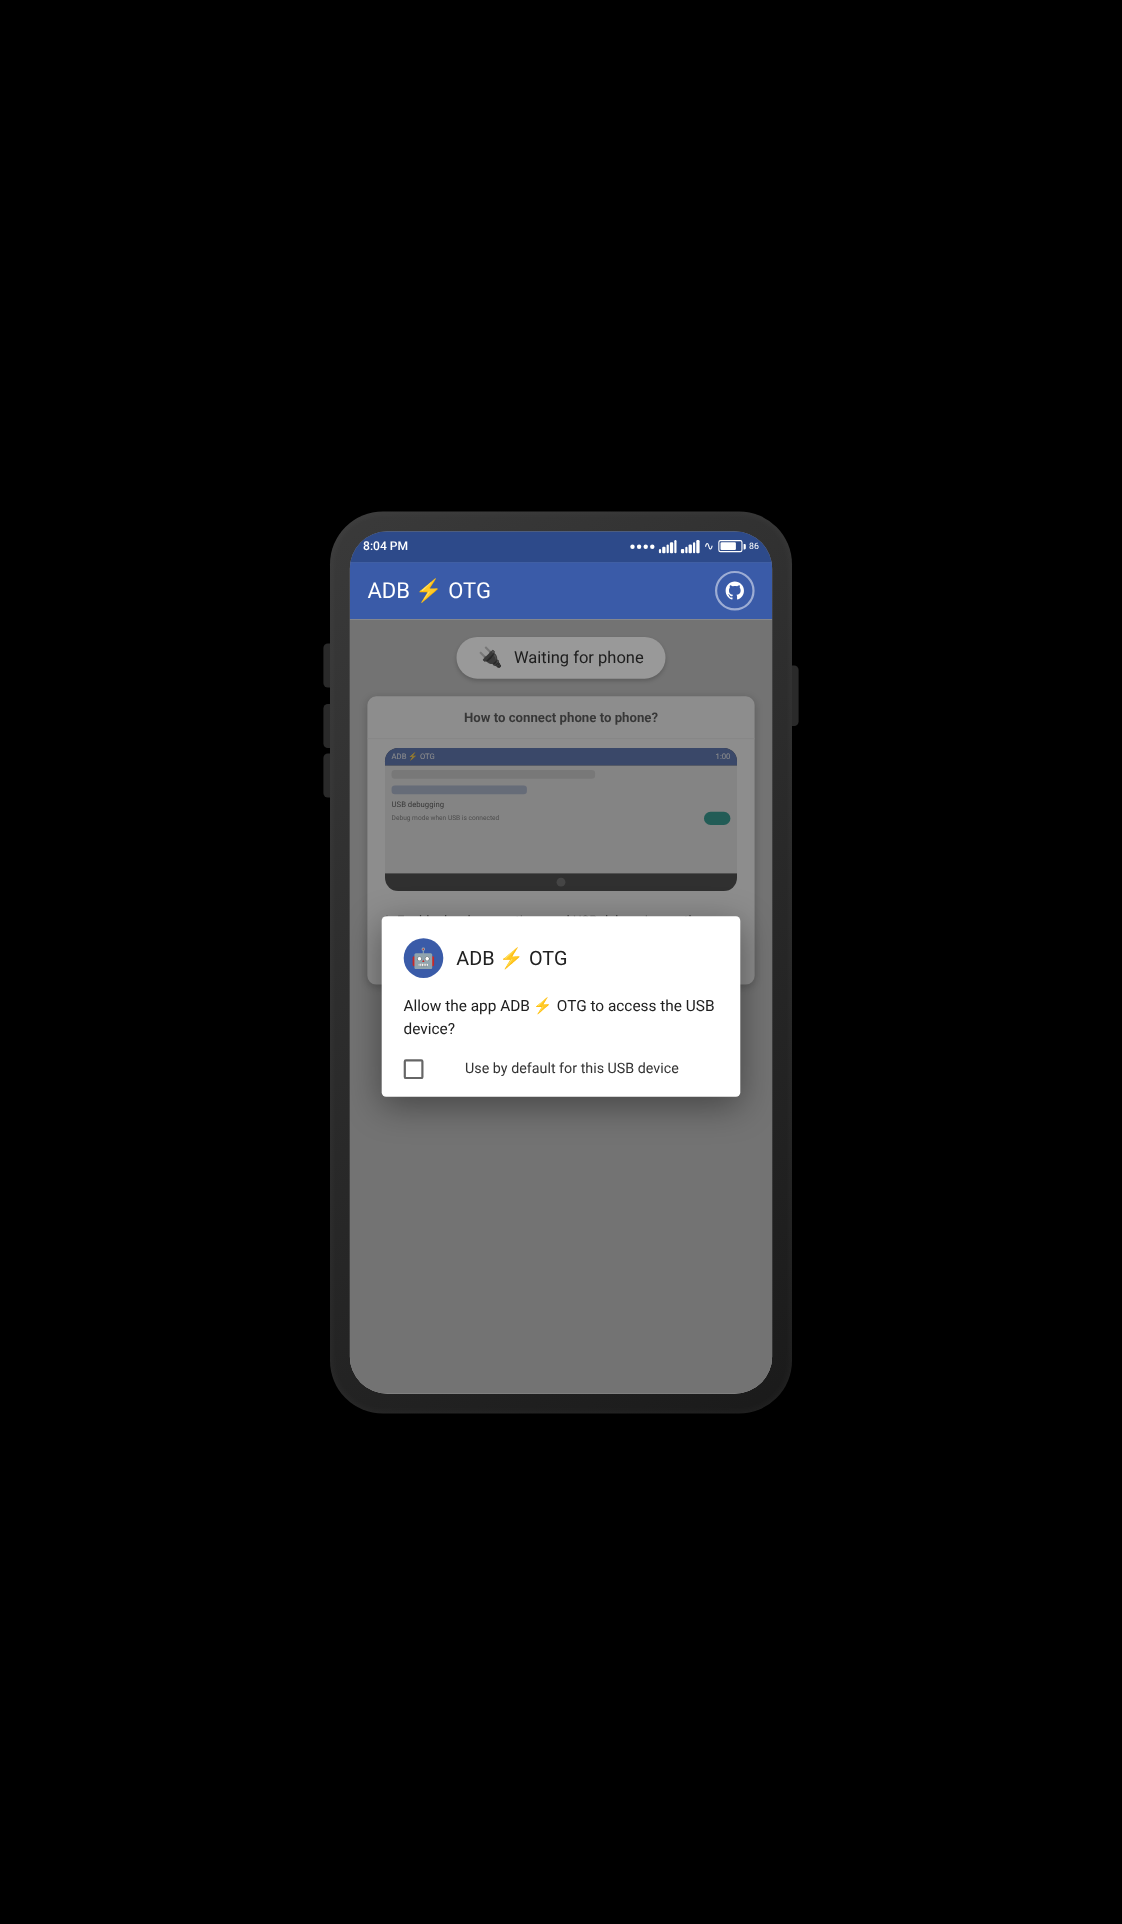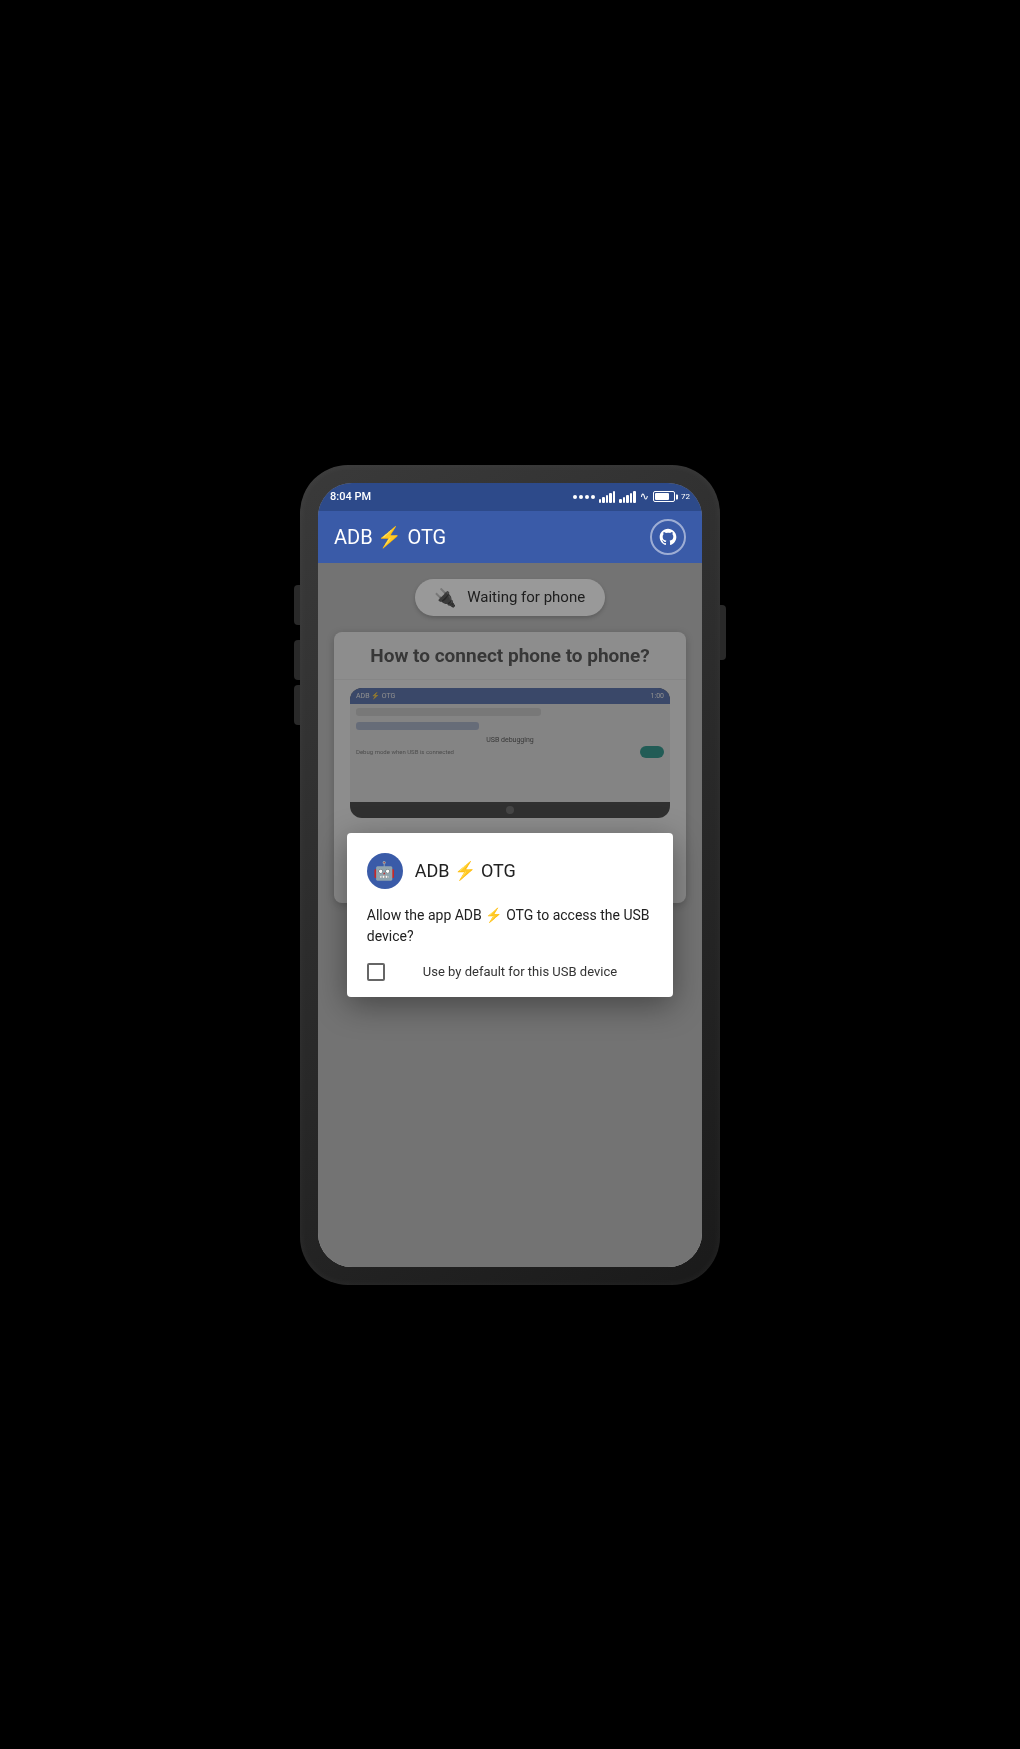--- a/index.html
+++ b/index.html
@@ -202,21 +202,21 @@
     .how-to-card {
       background: #fff;
       border-radius: 8px;
       width: 100%;
       overflow: hidden;
       box-shadow: 0 2px 8px rgba(0,0,0,0.3);
       opacity: 0.7;
     }
     .how-to-title {
       text-align: center;
-      font-size: 19px;
+      font-size: 12px;
       font-weight: bold;
       color: #333;
       padding: 12px;
       border-bottom: 1px solid #eee;
     }
     .phone-demo {
       background: #222;
       margin: 8px 16px;
       border-radius: 12px;
       height: 130px;
@@ -263,21 +263,20 @@
     .demo-toggle {
       width: 24px;
       height: 12px;
       background: #00897b;
       border-radius: 6px;
       margin-left: auto;
     }
     .demo-label {
       font-size: 7px;
       color: #333;
-      text-align: center;
     }
     .demo-sublabel {
       font-size: 6px;
       color: #666;
     }
     .phone-demo-dot {
       width: 8px;
       height: 8px;
       background: #555;
       border-radius: 50%;
@@ -426,21 +425,21 @@
           <span style="height:4px"></span>
           <span style="height:6px"></span>
           <span style="height:8px"></span>
           <span style="height:10px"></span>
           <span style="height:12px"></span>
         </div>
         <span class="wifi-icon">∿</span>
         <div class="battery-box">
           <div class="battery-fill"></div>
         </div>
-        <span class="battery-label">72</span>
+        <span class="battery-label">86</span>
       </div>
     </div>
 
     <div class="app-bar">
       <span class="app-title">
         <span>ADB <span class="lightning">⚡</span> OTG</span>
       </span>
       <div class="github-btn">
         <svg width="20" height="20" viewBox="0 0 24 24" fill="white">
           <path d="M12 2C6.477 2 2 6.477 2 12c0 4.418 2.865 8.166 6.839 9.489.5.092.682-.217.682-.482 0-.237-.008-.866-.013-1.7-2.782.604-3.369-1.341-3.369-1.341-.454-1.155-1.11-1.462-1.11-1.462-.908-.62.069-.608.069-.608 1.003.07 1.531 1.03 1.531 1.03.892 1.529 2.341 1.087 2.91.832.092-.647.35-1.088.636-1.338-2.22-.253-4.555-1.11-4.555-4.943 0-1.091.39-1.984 1.029-2.683-.103-.253-.446-1.27.098-2.647 0 0 .84-.269 2.75 1.025A9.578 9.578 0 0 1 12 6.836c.85.004 1.705.115 2.504.337 1.909-1.294 2.747-1.025 2.747-1.025.546 1.377.203 2.394.1 2.647.64.699 1.028 1.592 1.028 2.683 0 3.842-2.339 4.687-4.566 4.935.359.309.678.919.678 1.852 0 1.336-.012 2.415-.012 2.743 0 .267.18.578.688.48C19.138 20.163 22 16.418 22 12c0-5.523-4.477-10-10-10z"></path>

